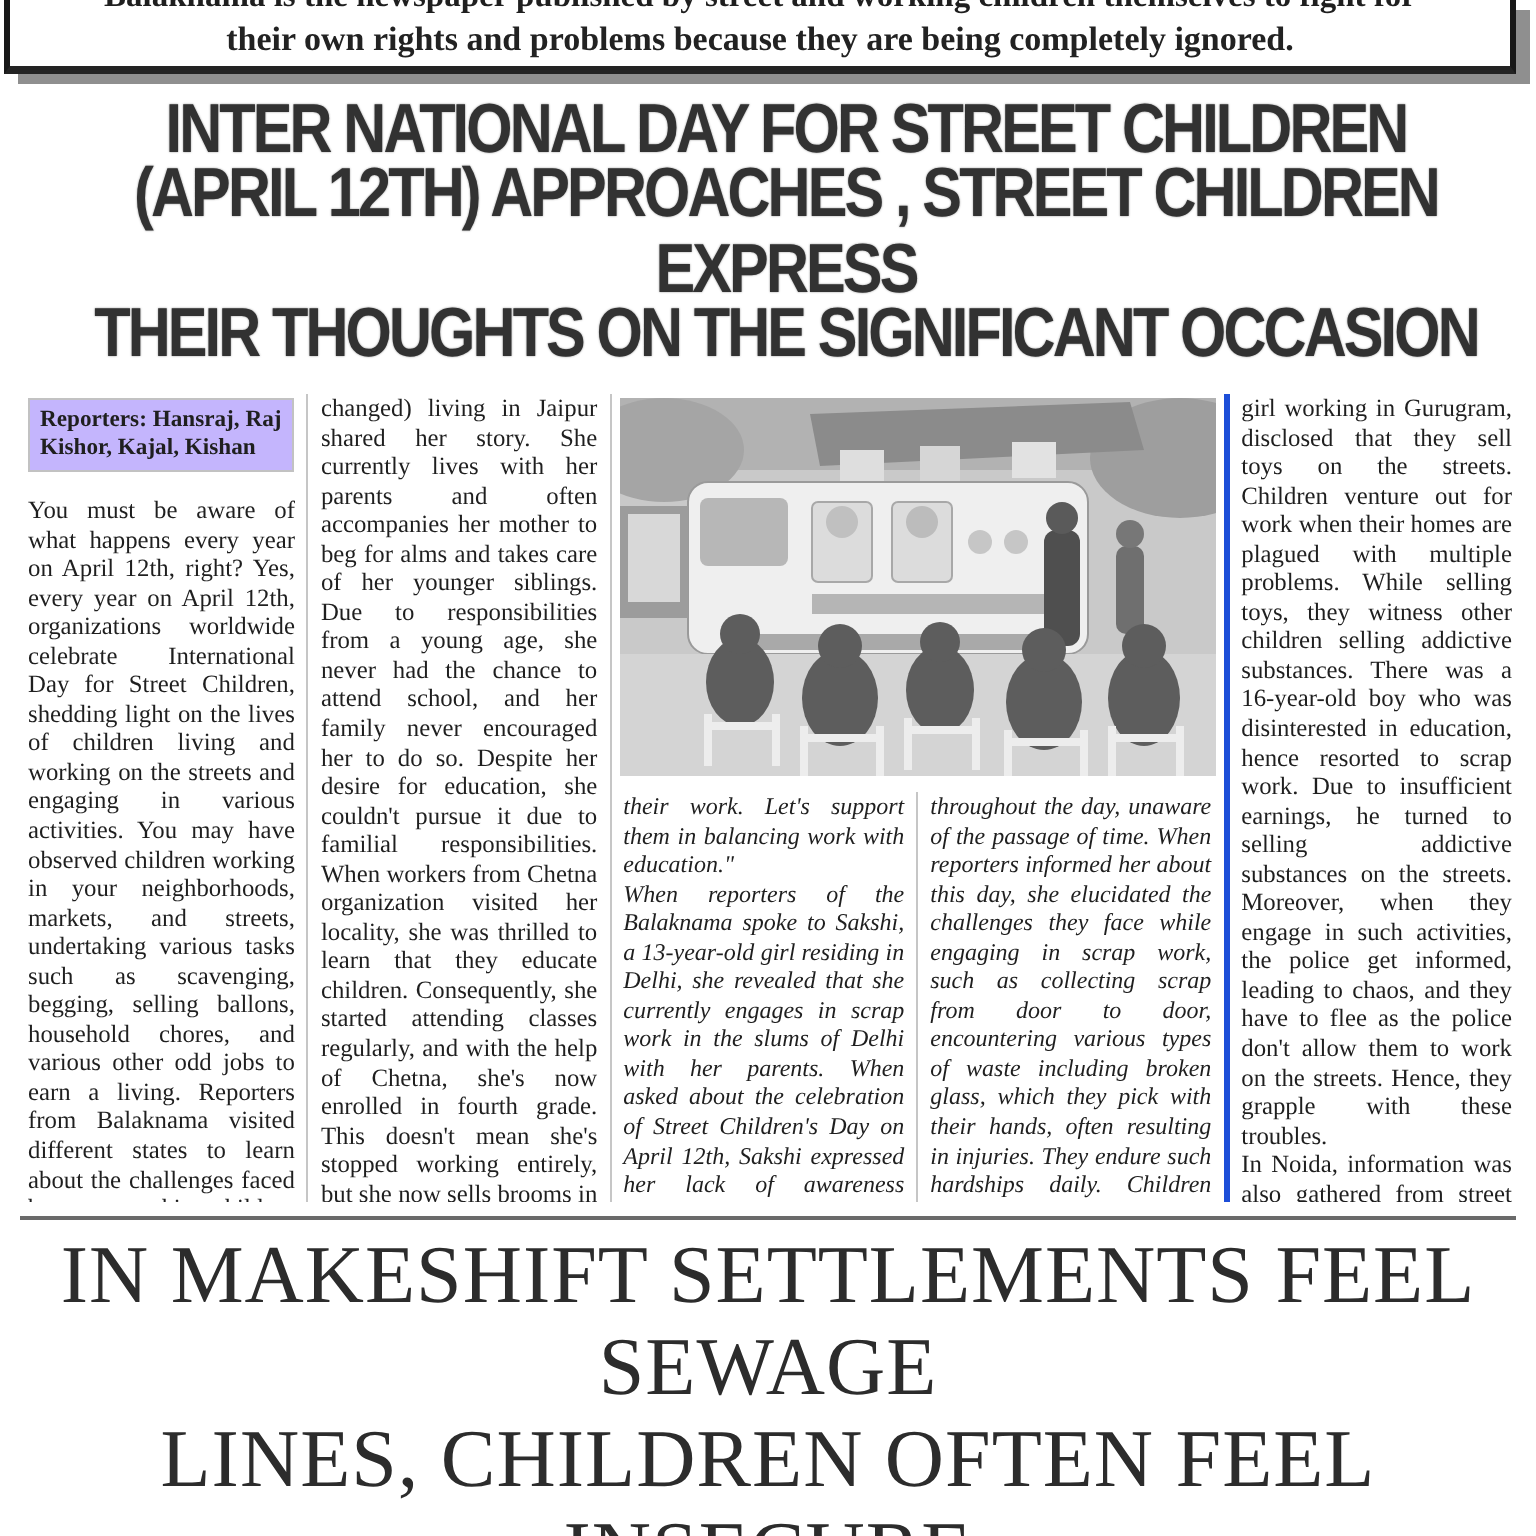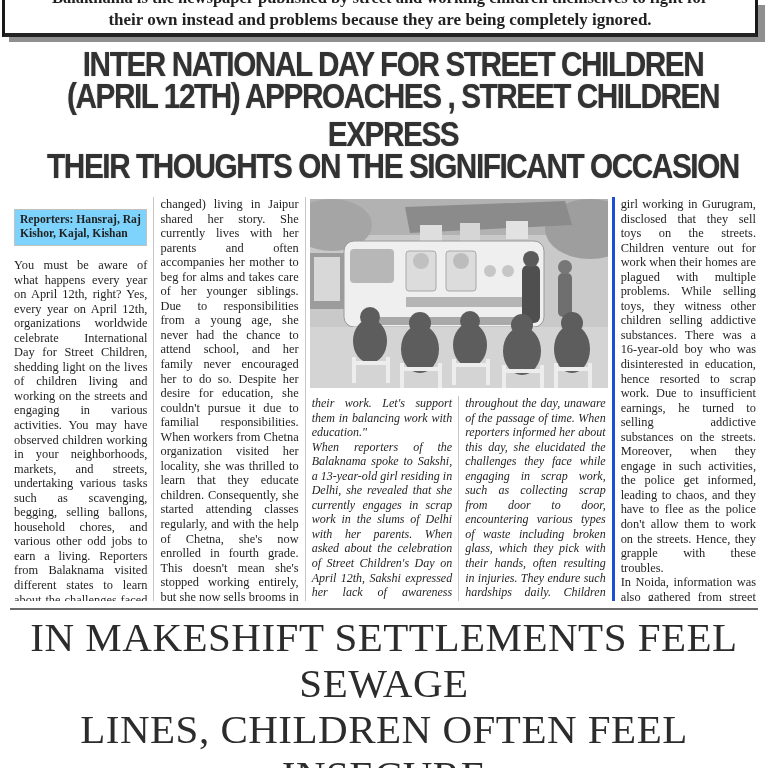--- a/index.html
+++ b/index.html
@@ -80,28 +80,28 @@
     margin: 2px auto 8px;
     background: #cdcdcd;
     overflow: hidden;
   }
   .center-cols { display: flex; }
   .center-cols .cc { width: 147px; padding: 0 6px; font-size: 12px; line-height: 14.55px; text-align: justify; overflow: hidden; font-style: italic; }
   .center-cols .cc p { margin: 0; }
   .center-cols .cc p.frag { text-align-last: justify; }
 
   .label-box {
-    background: #7dd3fc;
+    background: #c4b5fd;
     border: 1px solid #c2c2c2;
     padding: 3px 5px 4px;
     font-weight: bold;
     font-size: 11.6px;
     line-height: 14px;
     text-align: left;
-    margin: 12px 0 12px;
+    margin: 2px 0 12px;
   }
 
   
   .story-divider {
     border: none;
     border-top: 2px solid #6a6a6a;
     margin: 7px 10px 4px;
   }
 
   
@@ -118,21 +118,21 @@
 </style>
 </head>
 <body>
 
 <div class="page">
 
   <div class="banner">
     <div class="clip1">
       <span class="l1">Balaknama is the newspaper published by street and working children themselves to fight for</span>
     </div>
-    <div class="l2">their own instead and problems because they are being completely ignored.</div>
+    <div class="l2">their own rights and problems because they are being completely ignored.</div>
   </div>
 
   <div class="headline1">
     <div>INTER NATIONAL DAY FOR STREET CHILDREN</div>
     <div>(APRIL 12TH) APPROACHES , STREET CHILDREN EXPRESS</div>
     <div>THEIR THOUGHTS ON THE SIGNIFICANT OCCASION</div>
   </div>
 
   <div class="story1">
 

